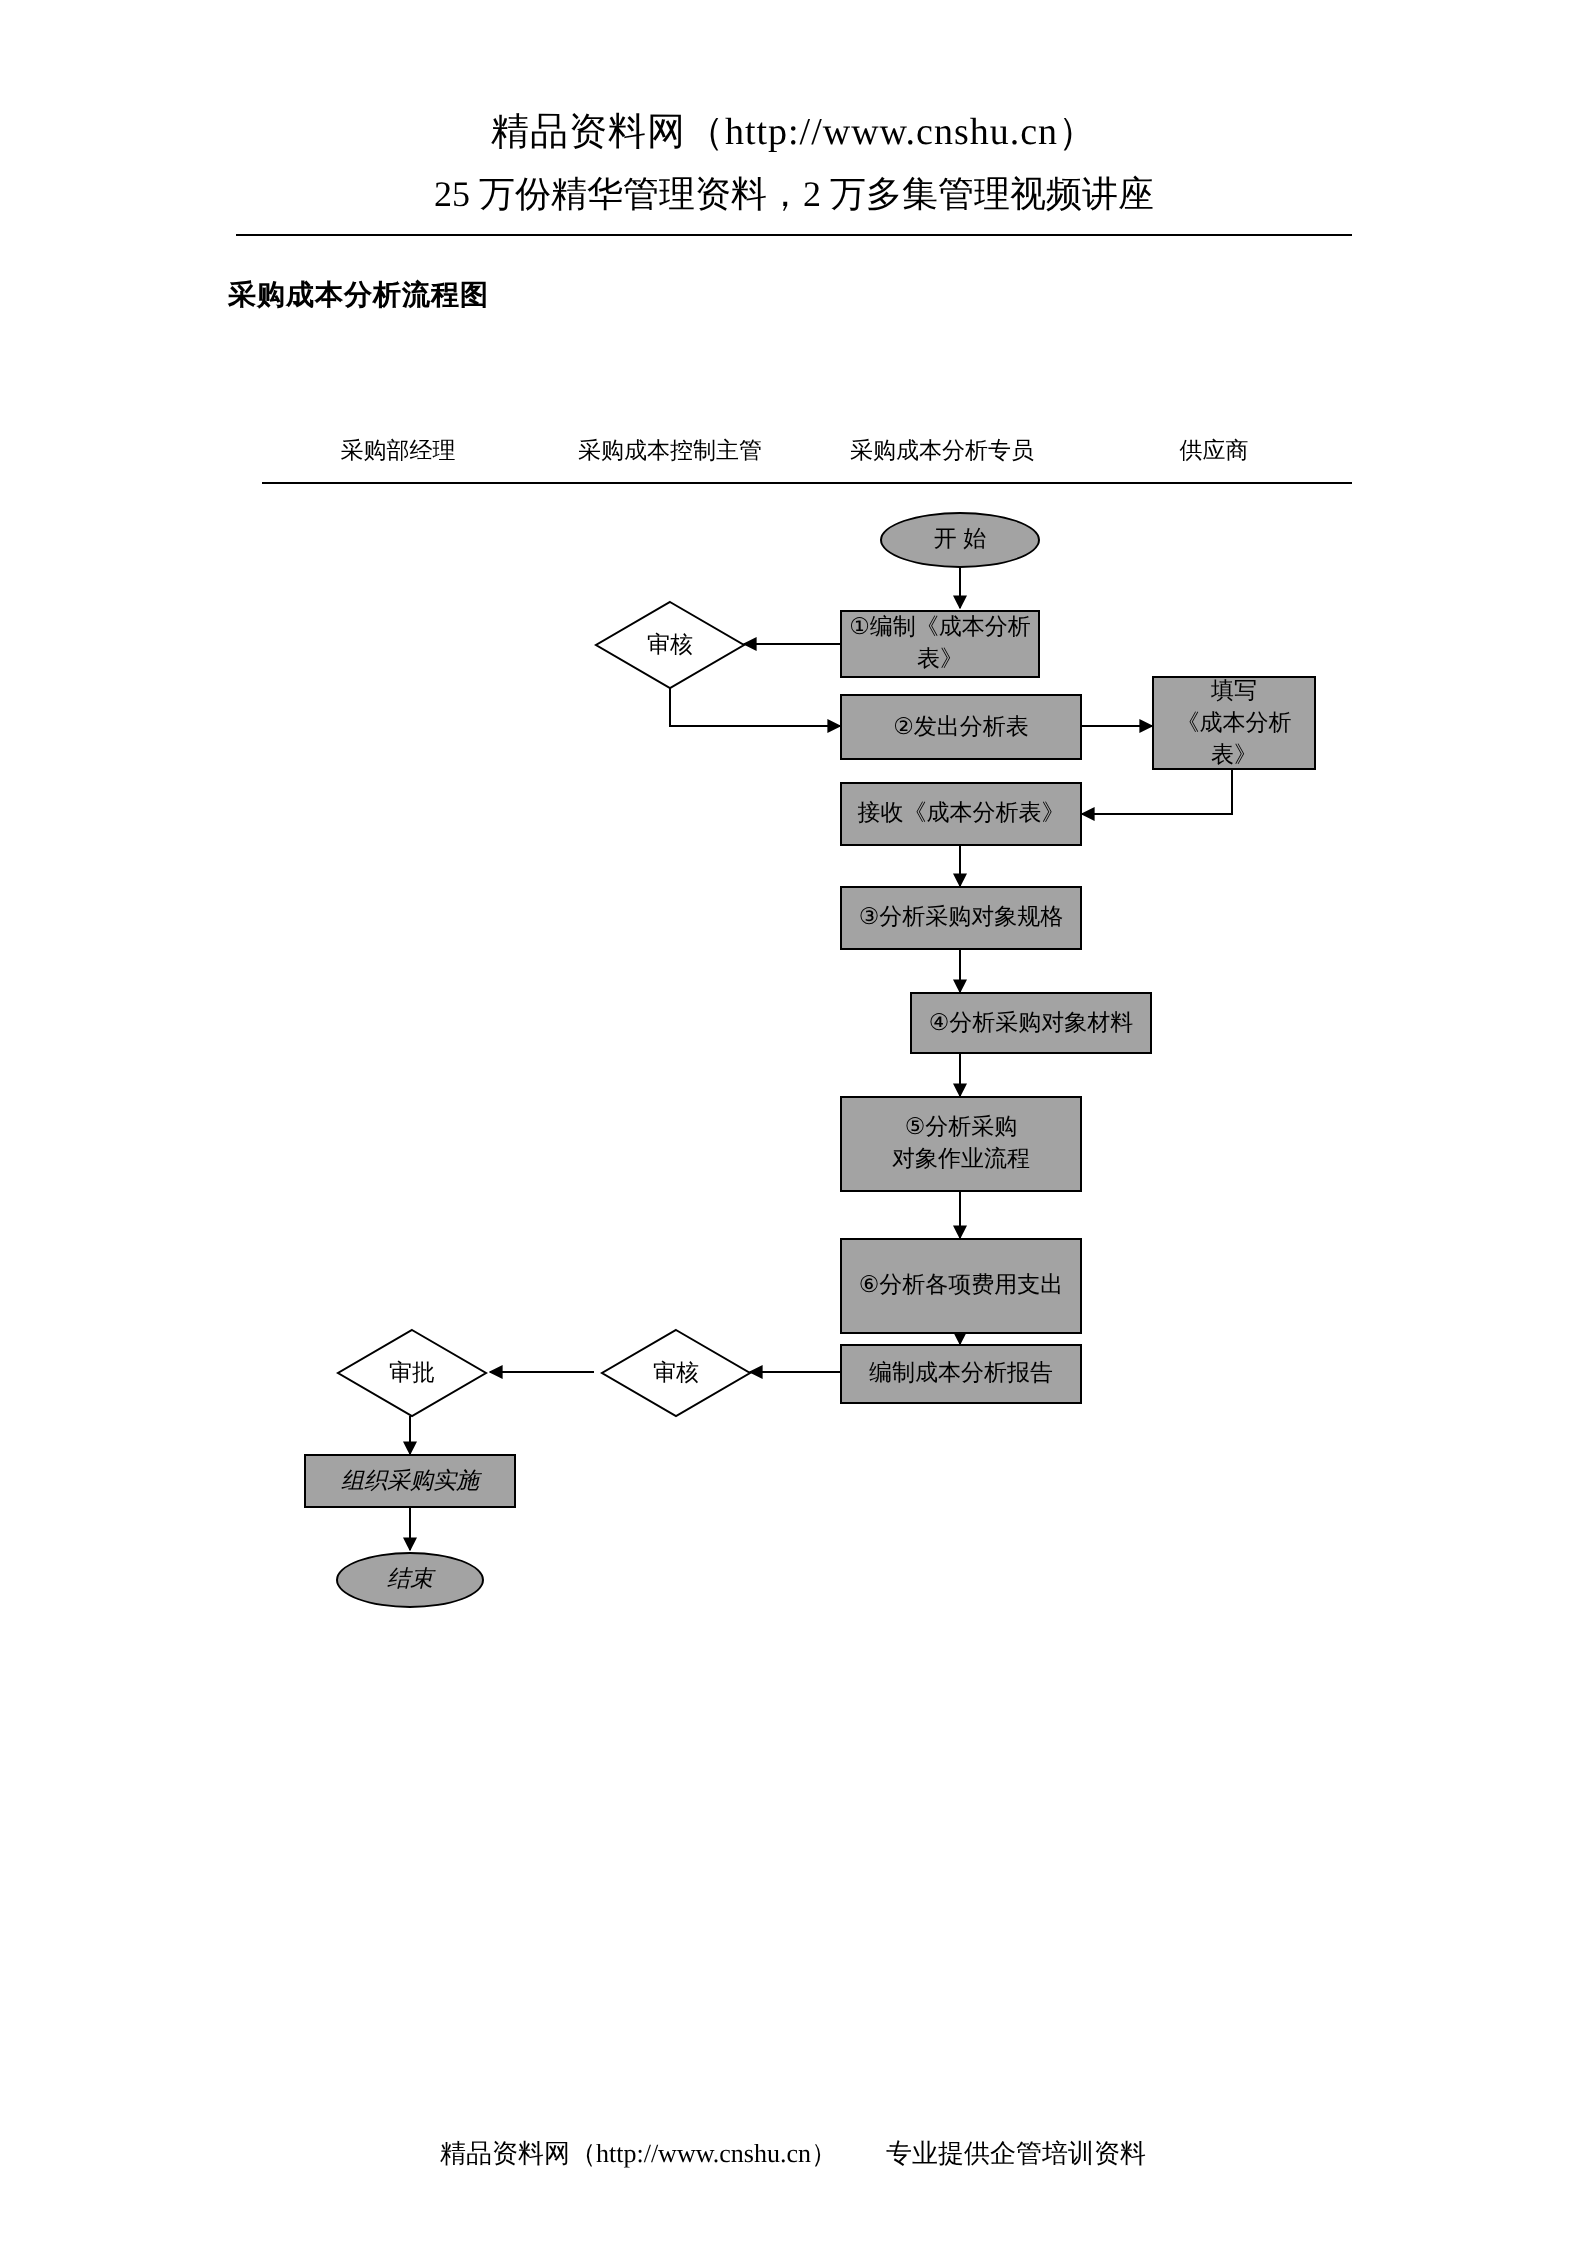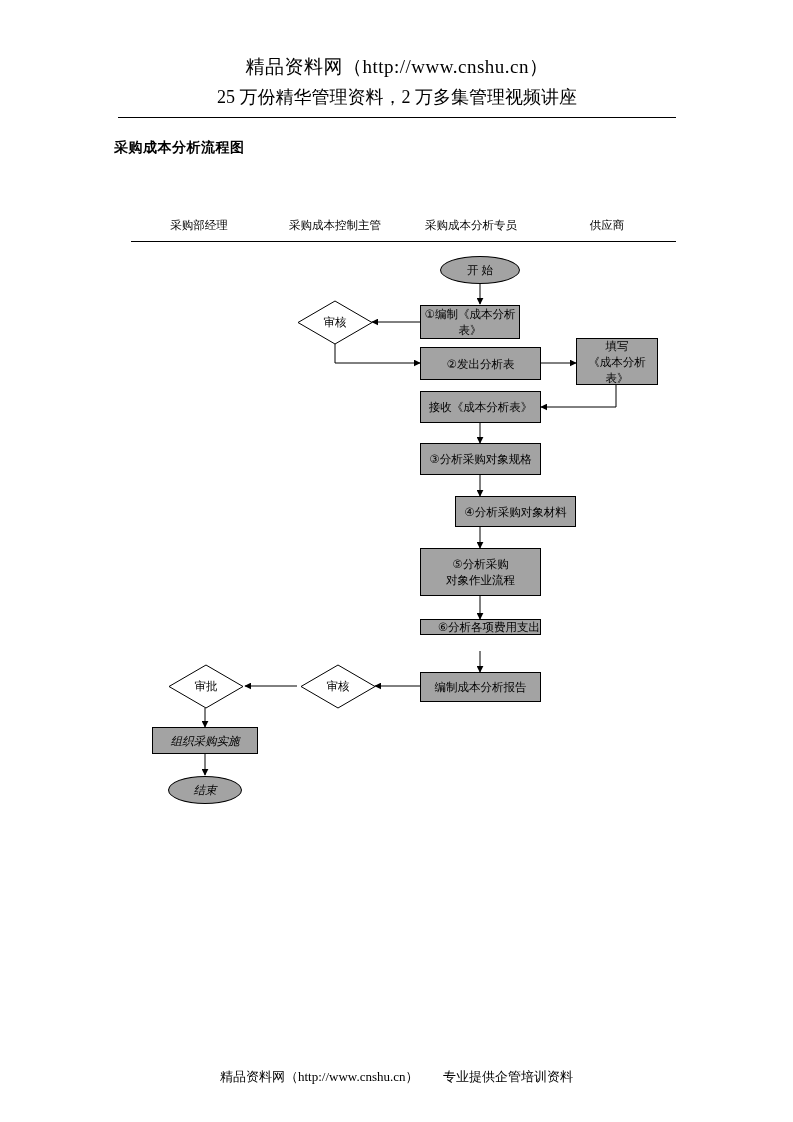--- a/index.html
+++ b/index.html
@@ -231,21 +231,21 @@
 
   <div class="node rect" style="left:420px; top:496px; width:121px; height:31px;margin-left:35px;">
     <span>④分析采购对象材料</span>
   </div>
 
   <div class="node rect" style="left:420px; top:548px; width:121px; height:48px; flex-direction:column;text-align:center;">
     <span>⑤分析采购</span>
     <span>对象作业流程</span>
   </div>
 
-  <div class="node rect" style="left:420px; top:619px; width:121px; height:16px;justify-content:flex-end;">
+  <div class="node rect" style="left:420px; top:619px; width:121px; height:48px;">
     <span>⑥分析各项费用支出</span>
   </div>
 
   <div class="node rect" style="left:420px; top:672px; width:121px; height:30px;">
     <span>编制成本分析报告</span>
   </div>
 
   <div class="diamond-wrap" style="left:300px; top:664px; width:76px; height:45px;">
     <svg width="76" height="45" viewBox="0 0 76 45">
       <polygon points="38,1 75,22.5 38,44 1,22.5" fill="#ffffff" stroke="#000" stroke-width="1"></polygon>

